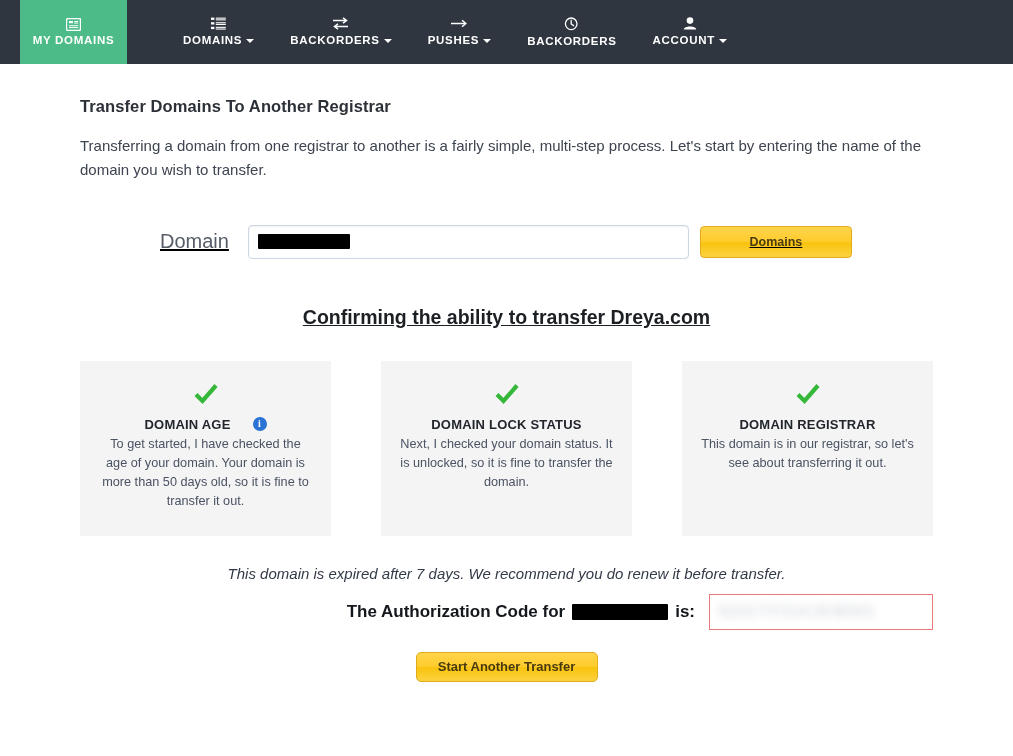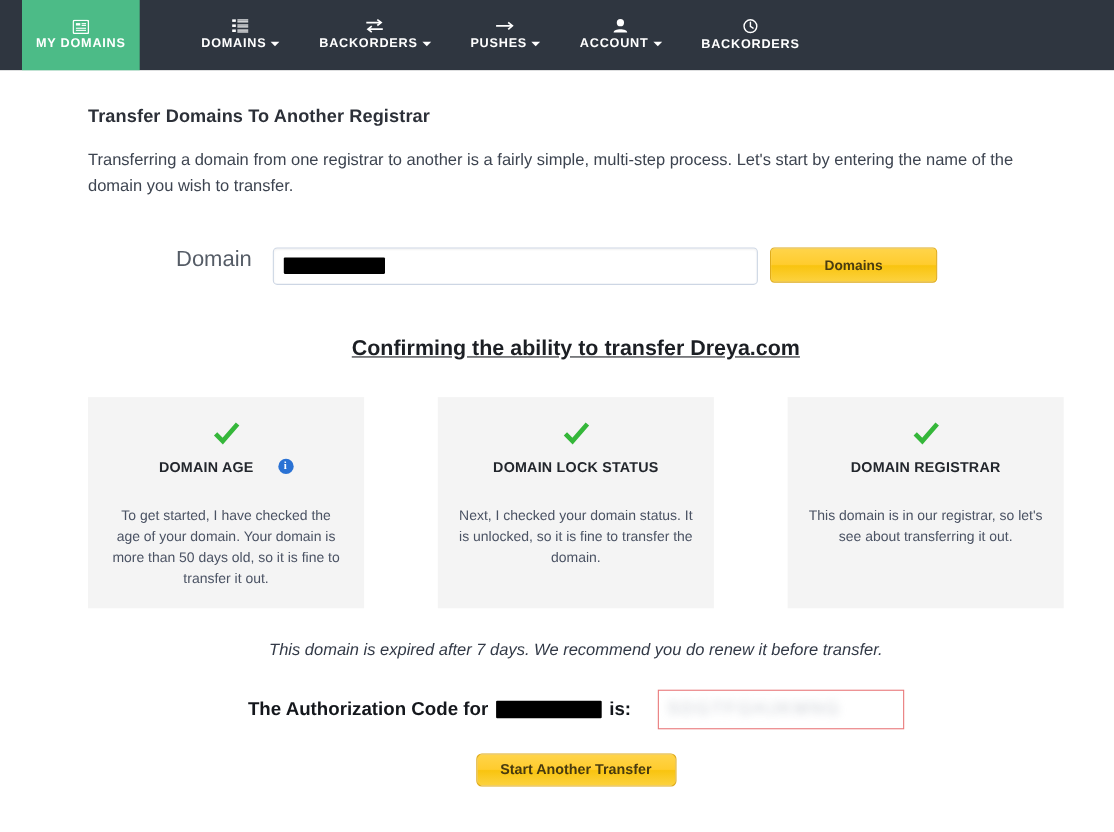--- a/index.html
+++ b/index.html
@@ -80,43 +80,45 @@
 
   
   .page {
     position: relative;
     padding: 0 0 0 0;
     background: #ffffff;
   }
   .content {
     width: 1013px;
     padding-left: 80px;
-    padding-right: 46px;
+    padding-right: 80px;
   }
   h1.page-title {
     font-size: 16.5px;
     font-weight: bold;
     color: #2c3038;
     margin: 0;
     padding-top: 33px;
     letter-spacing: 0.1px;
   }
   p.intro {
     font-size: 15px;
     color: #3d4450;
     line-height: 1.62;
     margin: 18px 0 0 0;
     max-width: 860px;
   }
 
   
   .form-row {
     display: flex;
+    align-items: center;
     margin-top: 42px;
     padding-left: 80px;
+    text-decoration: underline;
   }
   .domain-label {
     font-size: 20px;
     color: #555c66;
     margin-right: 19px;
     white-space: nowrap;
   }
   .domain-input {
     width: 441px;
     height: 34px;
@@ -179,21 +181,21 @@
   .check {
     font-size: 0;
     line-height: 0;
     margin-bottom: 10px;
   }
   .card-title {
     font-size: 13px;
     font-weight: bold;
     color: #22262c;
     letter-spacing: 0.2px;
-    margin-bottom: 28px;
+    margin-bottom: 3px;
     display: flex;
     align-items: center;
     justify-content: center;
     gap: 22px;
   }
   .info-icon {
     display: inline-flex;
     width: 14px; height: 14px;
     border-radius: 50%;
     background: #2a72d4;
@@ -215,23 +217,23 @@
   .expiry-note {
     text-align: center;
     font-style: italic;
     font-size: 15px;
     color: #333a47;
     margin-top: 29px;
   }
   .auth-row {
     display: flex;
     align-items: center;
-    justify-content: center;
-    margin-top: 28px;
-    gap: 16px;
+    justify-content: flex-end;
+    margin-top: 12px;
+    gap: 6px;
   }
   .auth-label {
     font-size: 17px;
     font-weight: bold;
     color: #14171c;
     display: flex;
     align-items: center;
     gap: 0;
   }
   .auth-redacted {
@@ -343,36 +345,36 @@
         <svg width="18" height="13" viewBox="0 0 18 13">
           <path d="M1 6.5 H15" stroke="#fff" stroke-width="1.5" fill="none"></path>
           <path d="M12 3.3 L15.8 6.5 L12 9.7" stroke="#fff" stroke-width="1.5" fill="none"></path>
         </svg>
       </span>
       <span class="nav-label"><span>PUSHES</span><i class="caret"></i></span>
     </div>
 
     <div class="nav-item">
       <span class="nav-icon">
+        <svg width="15" height="14" viewBox="0 0 15 14">
+          <circle cx="7.2" cy="6.8" r="5.8" fill="none" stroke="#fff" stroke-width="1.3"></circle>
+          <path d="M7.2 3.2 V7 L9.6 8.6" stroke="#fff" stroke-width="1.3" fill="none" stroke-linecap="round"></path>
+        </svg>
+      </span>
+      <span class="nav-label">BACKORDERS</span>
+    </div>
+
+    <div class="nav-item">
+      <span class="nav-icon">
         <svg width="14" height="13" viewBox="0 0 14 13">
           <circle cx="7" cy="3.6" r="3.3" fill="#fff"></circle>
           <path d="M0.8 12.6 C0.8 8.6 13.2 8.6 13.2 12.6 Z" fill="#fff"></path>
         </svg>
       </span>
       <span class="nav-label"><span>ACCOUNT</span><i class="caret"></i></span>
-    </div>
-
-    <div class="nav-item">
-      <span class="nav-icon">
-        <svg width="15" height="14" viewBox="0 0 15 14">
-          <circle cx="7.2" cy="6.8" r="5.8" fill="none" stroke="#fff" stroke-width="1.3"></circle>
-          <path d="M7.2 3.2 V7 L9.6 8.6" stroke="#fff" stroke-width="1.3" fill="none" stroke-linecap="round"></path>
-        </svg>
-      </span>
-      <span class="nav-label">BACKORDERS</span>
     </div>
 
   </div>
 </div>
 
 <div class="page">
   <div class="content">
 
     <h1 class="page-title">Transfer Domains To Another Registrar</h1>
     <p class="intro">Transferring a domain from one registrar to another is a fairly simple, multi-step process. Let's start by entering the name of the domain you wish to transfer.</p>

